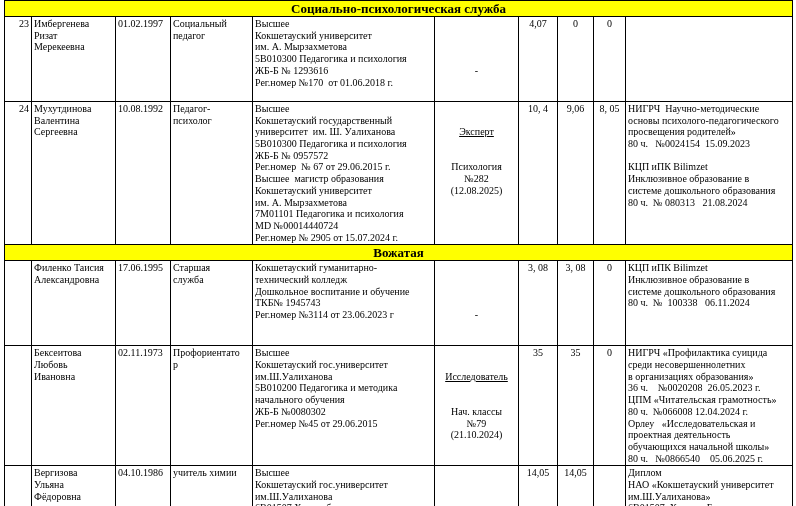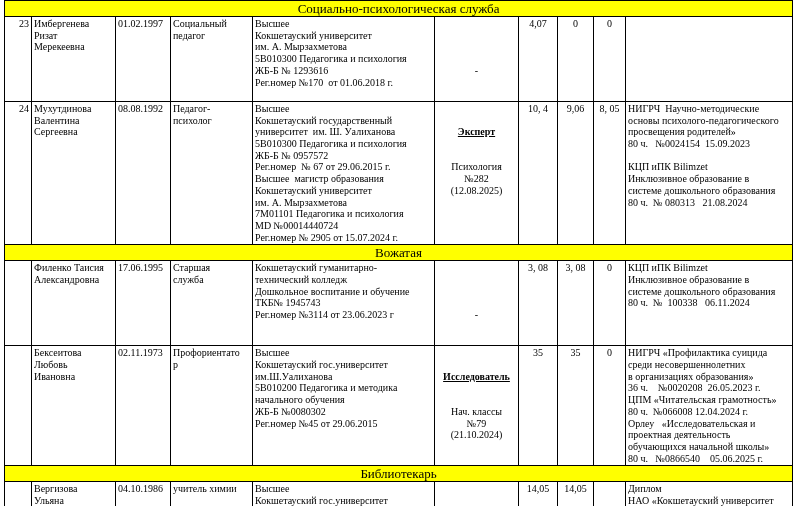--- a/index.html
+++ b/index.html
@@ -26,37 +26,37 @@
     border: 1px solid #000000;
     vertical-align: top;
     padding: 1px 2px;
     overflow: hidden;
     white-space: pre-wrap;
     word-wrap: break-word;
   }
   td.band {
     background: #FFFF00;
     text-align: center;
-    font-weight: normal;
+    font-weight: bold;
     font-size: 13px;
     line-height: 13px;
     padding: 0;
     border-top: 2px solid #000;
     border-bottom: 2px solid #000;
     white-space: nowrap;
   }
   td.c-num  { text-align: right; }
   td.c-name { }
   td.c-date { }
   td.c-pos  { }
   td.c-edu  { }
   td.c-cat  { text-align: center; }
   td.c-n    { text-align: center; }
   td.c-crs  { }
-  .cat-t { font-weight: bold; text-decoration: underline; }
+  .cat-t { font-weight: normal; text-decoration: underline; }
   .cat-r { }
 </style>
 </head>
 <body>
 
 <div class="page">
   <table class="staff">
     <colgroup>
       <col style="width:27px">
         <col style="width:84px">
@@ -97,21 +97,21 @@
       <td class="c-n">0</td>
       <td class="c-n">0</td>
       <td class="c-crs"></td>
     </tr>
 
     <tr style="height:139px">
       <td class="c-num">24</td>
       <td class="c-name">Мухутдинова
 Валентина
 Сергеевна</td>
-      <td class="c-date">08.08.1992</td>
+      <td class="c-date">10.08.1992</td>
       <td class="c-pos">Педагог-
 психолог</td>
       <td class="c-edu">Высшее
 Кокшетауский государственный
 университет  им. Ш. Уалиханова
 5В010300 Педагогика и психология
 ЖБ-Б № 0957572
 Рег.номер  № 67 от 29.06.2015 г.
 Высшее  магистр образования
 Кокшетауский университет
@@ -198,23 +198,20 @@
 в организациях образования»
 36 ч.    №0020208  26.05.2023 г.
 ЦПМ «Читательская грамотность»
 80 ч.  №066008 12.04.2024 г.
 Орлеу   «Исследовательская и
 проектная деятельность
 обучающихся начальной школы»
 80 ч.   №0866540    05.06.2025 г.</td>
     </tr>
 
-    <tr style="height:15px">
-      <td class="band" colspan="10">Библиотекарь</td>
-    </tr>
 
     <tr style="height:70px">
       <td class="c-num"></td>
       <td class="c-name">Вергизова
 Ульяна
 Фёдоровна</td>
       <td class="c-date">04.10.1986</td>
       <td class="c-pos">учитель химии</td>
       <td class="c-edu">Высшее
 Кокшетауский гос.университет

